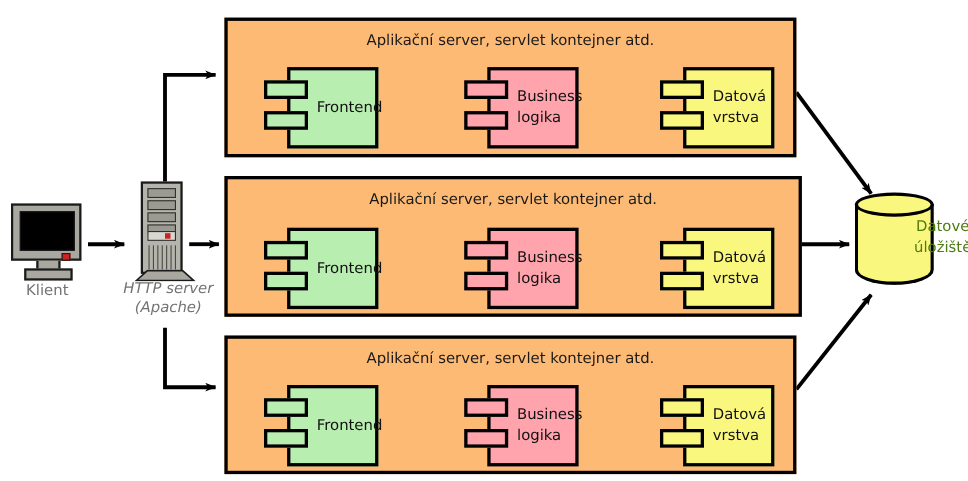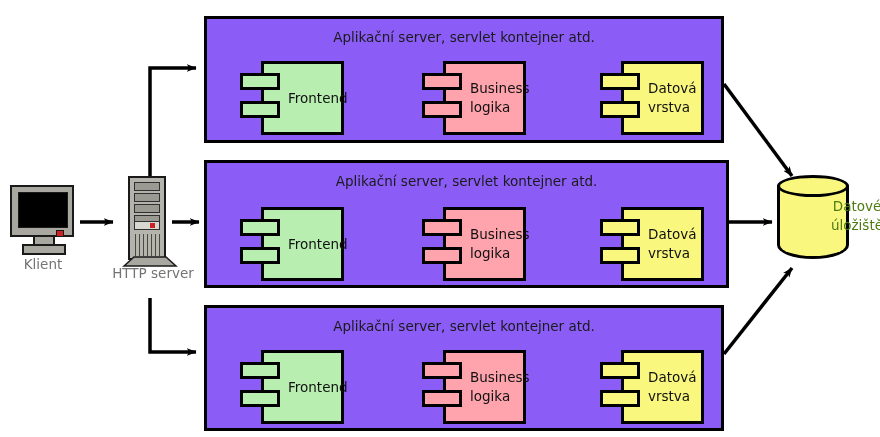--- a/index.html
+++ b/index.html
@@ -19,21 +19,21 @@
   #edge-layer {
     position: absolute;
     left: 0; top: 0;
     width: 880px; height: 437px;
     pointer-events: none;
   }
   
   .app-panel {
     position: absolute;
     box-sizing: border-box;
-    background: #8b5cf6;
+    background: #fdba74;
     border: 3px solid #000000;
   }
   .panel-title {
     position: absolute;
     left: 0; right: 0;
     top: 10px;
     text-align: center;
     font-size: 13.5px;
     color: #1a1a1a;
     white-space: nowrap;
@@ -132,23 +132,24 @@
     text-align: center;
     font-size: 13.5px;
     line-height: 18px;
     color: #737373;
     white-space: nowrap;
   }
   
   #http-server-node {
     position: absolute;
     left: 122px;
-    top: 176px;
+    top: 165px;
     width: 62px;
     height: 95px;
+    font-style: italic;
   }
   .tower-body {
     position: absolute;
     box-sizing: border-box;
     left: 6px; top: 0;
     width: 38px; height: 84px;
     background: #b4b4ac;
     border: 2px solid #1a1a1a;
   }
   .bay {
@@ -320,20 +321,21 @@
         <i style="left:12px;"></i>
           <i style="left:16px;"></i>
           <i style="left:20px;"></i>
         <i style="left:24px;"></i>
       </div>
     </div>
     <svg class="tower-foot" viewBox="0 0 56 11" xmlns="http://www.w3.org/2000/svg">
       <polygon points="2,10 12,1 44,1 54,10" fill="#a8a8a0" stroke="#1a1a1a" stroke-width="1.5"></polygon>
     </svg>
     <div class="node-caption" style="left:-30px; top:88px; width:122px;">HTTP server</div>
+    <div class="node-caption" style="left:-30px; top:106px; width:122px;">(Apache)</div>
   </div>
 
   <div class="app-panel" style="left:204px; top:16px; width:520px; height:127px;">
     <div class="panel-title">Aplikační server, servlet kontejner atd.</div>
 
     <div class="component c-green" style="left:33px; top:42px;">
       <div class="comp-body"></div>
       <div class="comp-tab tab-top"></div>
       <div class="comp-tab tab-bottom"></div>
       <div class="comp-label">

